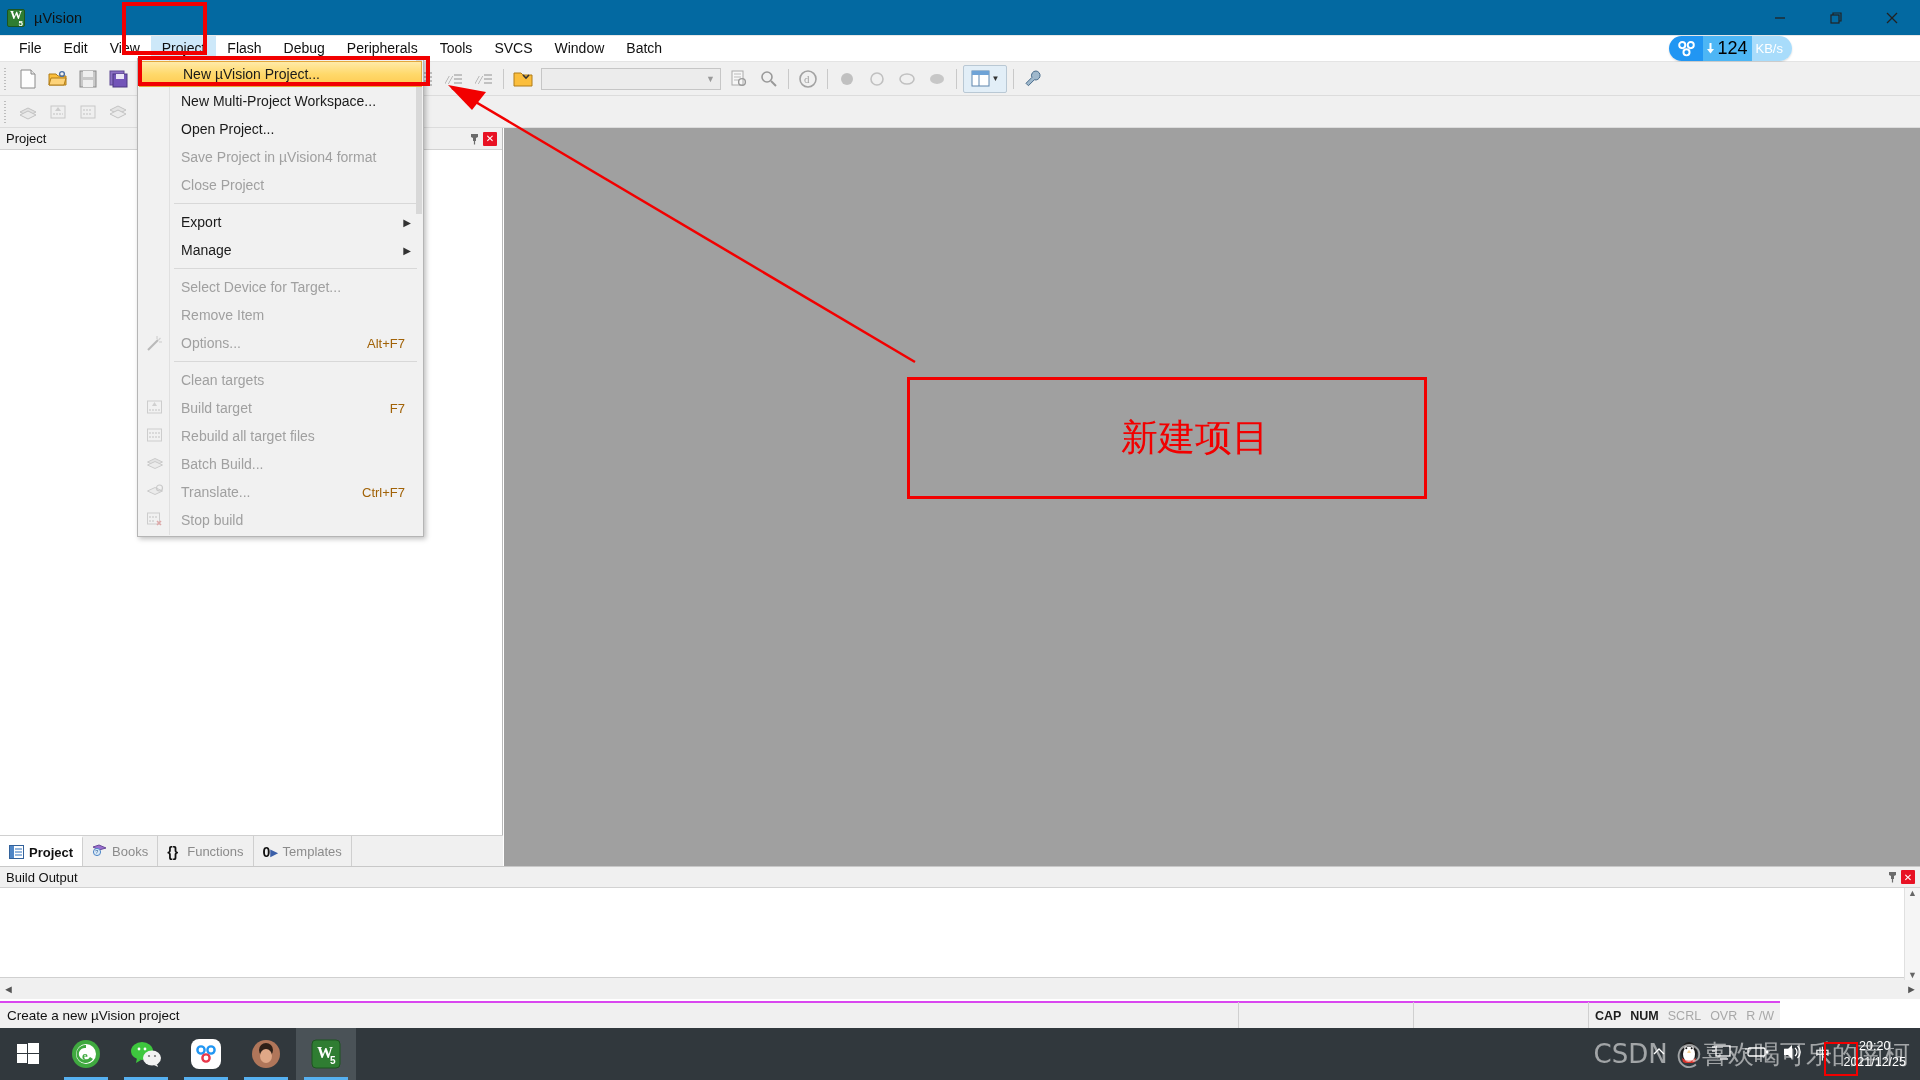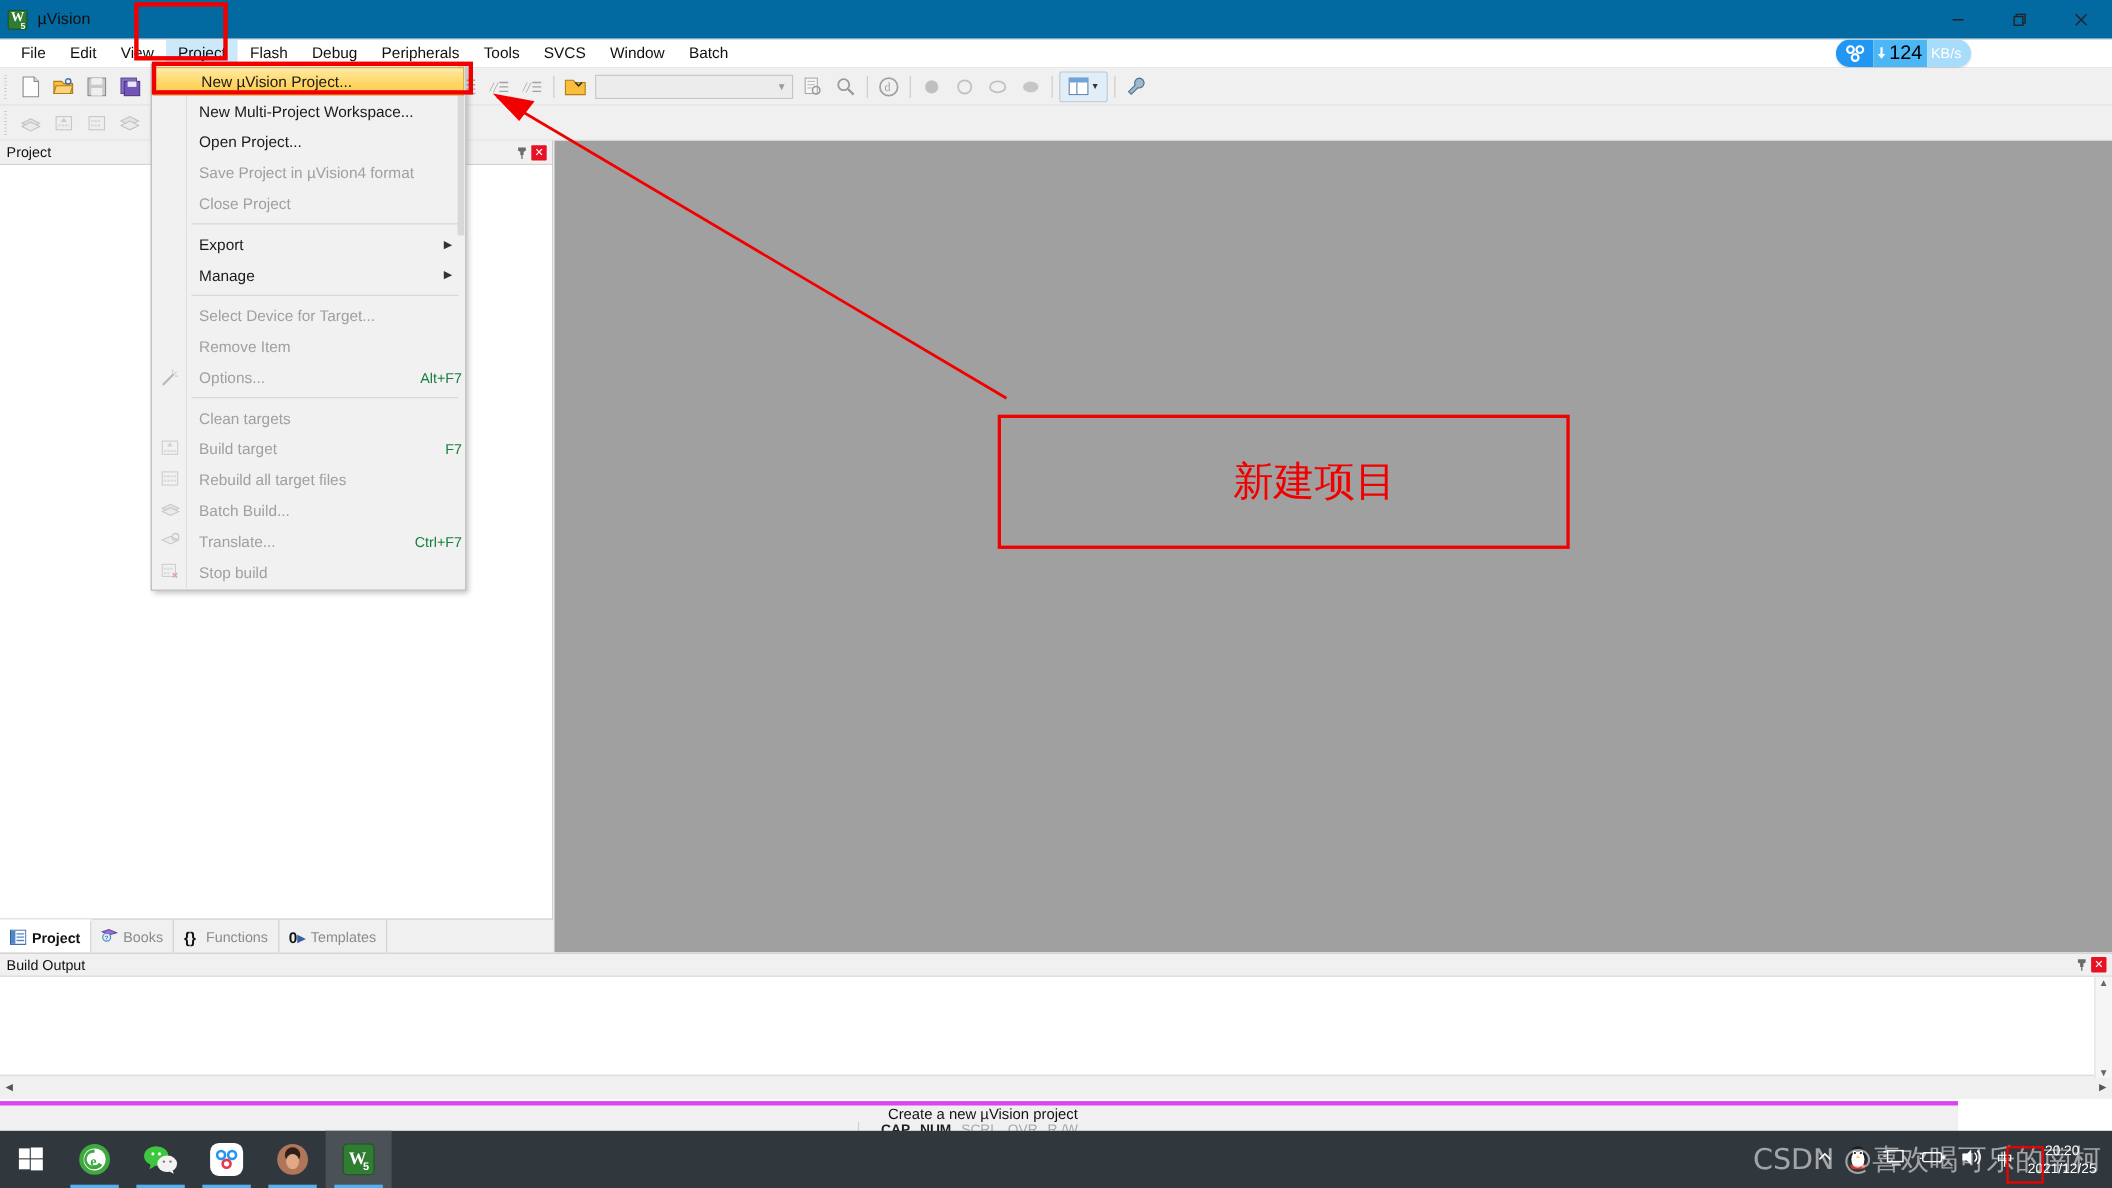--- a/index.html
+++ b/index.html
@@ -155,28 +155,28 @@
   .vscroll {
     position: absolute; right: 0; top: 22px; width: 16px; height: 92px;
     background: #f5f5f5; border-left: 1px solid #e0e0e0;
     display: flex; flex-direction: column; justify-content: space-between; align-items: center;
     font-size: 9px; color: #666;
   }
 
   
   .statusbar {
     position: absolute; left: 0; top: 1001px; width: 1780px; height: 27px;
-    background: #f0f0f0; border-top: 4px solid #d946ef;
-    display: flex; align-items: center; flex-direction: column;
+    background: #f0f0f0; border-top: 2px solid #d946ef;
+    display: flex; align-items: center;
   }
   .status-msg { font-size: 13.5px; color: #111; padding-left: 7px; flex: 1; }
   .status-cell {
     width: 175px; height: 27px; border-left: 1px solid #d0d0d0;
   }
-  .status-flags { display: flex; align-items: center; gap: 9px; padding: 0 20px;
+  .status-flags { display: flex; align-items: center; gap: 9px; padding: 0 6px;
                   border-left: 1px solid #d0d0d0; height: 27px; }
   .flag { font-size: 12.5px; color: #a8a8a8; }
   .flag.on { color: #1d1d1d; font-weight: bold; }
 
   
   .taskbar {
     position: absolute; left: 0; top: 1028px; width: 1920px; height: 52px;
     background: #31383d; display: flex; align-items: center;
   }
   .tb-start {
@@ -219,21 +219,21 @@
   .dd-item.highlight {
     background: linear-gradient(to bottom, #ffeaa8 0%, #ffd96b 50%, #ffc94f 100%);
     border: 1px solid #e3a83c;
     margin: 0 1px; height: 26px;
   }
   .dd-item .ico {
     position: absolute; left: 8px; top: 50%; transform: translateY(-50%);
     width: 18px; height: 18px;
   }
   .dd-item .shortcut {
-    margin-left: auto; padding-right: 3px; font-size: 13px; color: #15803d;
+    margin-left: auto; padding-right: 18px; font-size: 13px; color: #a16207;
   }
   .dd-item .arrow {
     margin-left: auto; padding-right: 12px; font-size: 10px; color: #333;
   }
   .dd-sep { height: 1px; background: #d8d8d8; margin: 4px 6px 4px 36px; position: relative; z-index: 2; }
   .dd-scroll-tab {
     position: absolute; right: 1px; top: 1px; width: 6px; height: 154px;
     background: #d8d8d8;
   }
 

